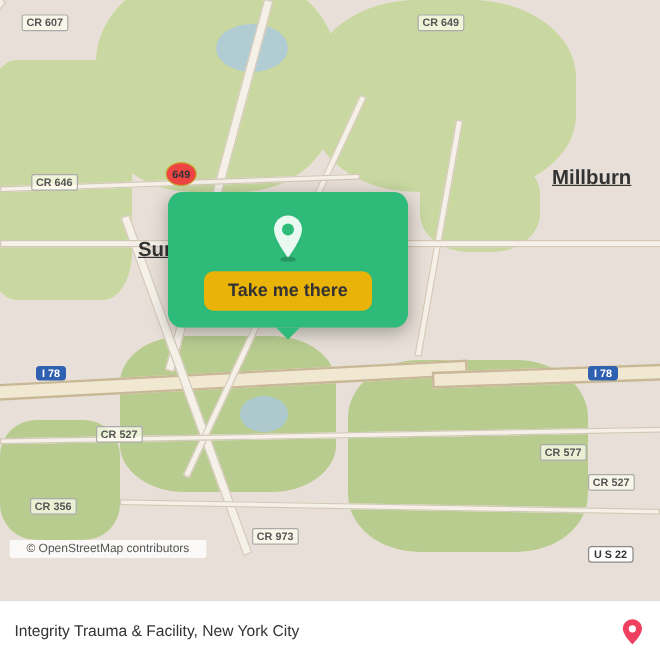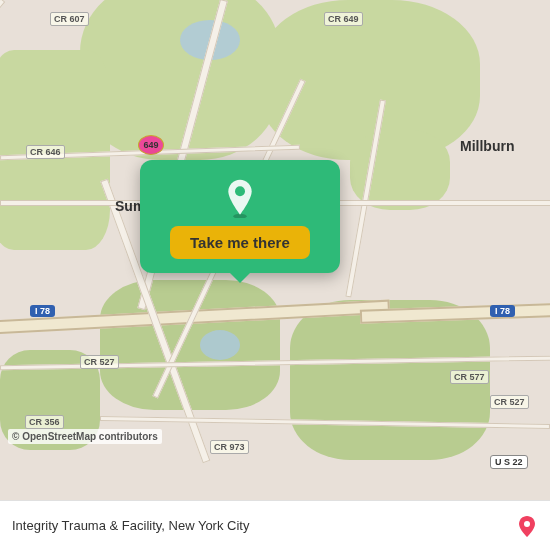--- a/index.html
+++ b/index.html
@@ -66,21 +66,21 @@
       border-radius: 2px;
       border: 1px solid #aaa;
     }
 
     .road-label-highway {
       position: absolute;
       font-size: 9px;
       font-weight: bold;
       color: #333;
       white-space: nowrap;
-      background: #ec4899;
+      background: #ef4444;
       padding: 1px 5px;
       border-radius: 3px;
       border: 1px solid #c8a830;
     }
 
     .road-label-interstate {
       position: absolute;
       font-size: 9px;
       font-weight: bold;
       color: white;
@@ -173,36 +173,36 @@
       color: #333;
     }
 
     #moovit-pin {
       width: 22px;
       height: 22px;
     }
 
     #osm-credit {
       position: absolute;
-      bottom: 56px;
+      bottom: 35px;
       left: 8px;
       font-size: 10px;
       color: #555;
       background: rgba(255,255,255,0.8);
-      padding: 2px 4px;
+      padding: 2px 14px;
       border-radius: 2px;
-      font-weight: bold;
     }
 
     
     .town-label {
       position: absolute;
-      font-size: 14px;
-      font-weight: bold;
-      color: #333;
+      font-size: 17px;
+      font-weight: bold;
+      color: #333;
+      text-decoration: underline;
     }
   </style>
 </head>
 <body>
 
 <div id="map-container">
   <div id="map-bg"></div>
 
   <div class="green-area" style="top:-20px; left:80px; width:200px; height:180px;"></div>
   <div class="green-area" style="top:0px; left:260px; width:220px; height:160px;"></div>
@@ -223,22 +223,22 @@
   <div class="road" style="top:180px; left:100px; width:8px; height:300px; transform: rotate(-20deg); transform-origin: top center;"></div>
   <div class="road" style="top:80px; left:300px; width:6px; height:350px; transform: rotate(25deg); transform-origin: top center;"></div>
   <div class="road" style="top:0px; left:0px; width:6px; height:300px; transform: rotate(40deg); transform-origin: top center;"></div>
   <div class="road" style="top:100px; left:380px; width:6px; height:200px; transform: rotate(10deg); transform-origin: top center;"></div>
 
   <div class="road" style="top:200px; left:0px; width:600px; height:6px;"></div>
   <div class="road" style="top:150px; left:0px; width:300px; height:5px; transform:rotate(-2deg);"></div>
   <div class="road" style="top:360px; left:0px; width:600px; height:5px; transform:rotate(-1deg);"></div>
   <div class="road" style="top:420px; left:100px; width:450px; height:5px; transform:rotate(1deg);"></div>
 
-  <div class="road-label" style="top:12px; left:324px;">CR 649</div>
-  <div class="road-label" style="top:12px; left:18px;margin-left:32px;">CR 607</div>
+  <div class="road-label" style="top:12px; left:348px;">CR 649</div>
+  <div class="road-label" style="top:12px; left:18px;">CR 607</div>
   <div class="road-label" style="top:145px; left:26px;text-align:center;">CR 646</div>
   <div class="road-label" style="top:395px; left:490px;">CR 527</div>
   <div class="road-label" style="top:355px; left:80px;">CR 527</div>
   <div class="road-label" style="top:415px; left:25px;">CR 356</div>
   <div class="road-label" style="top:440px; left:210px;">CR 973</div>
   <div class="road-label" style="top:370px; left:450px;">CR 577</div>
 
   <div class="road-label-highway" style="top:135px; left:138px; border-radius:50%; width:26px; height:20px; text-align:center; line-height:18px; padding:0;">649</div>
   <div class="road-label-interstate" style="top:305px; left:30px;">I 78</div>
   <div class="road-label-interstate" style="top:305px; left:490px;">I 78</div>

